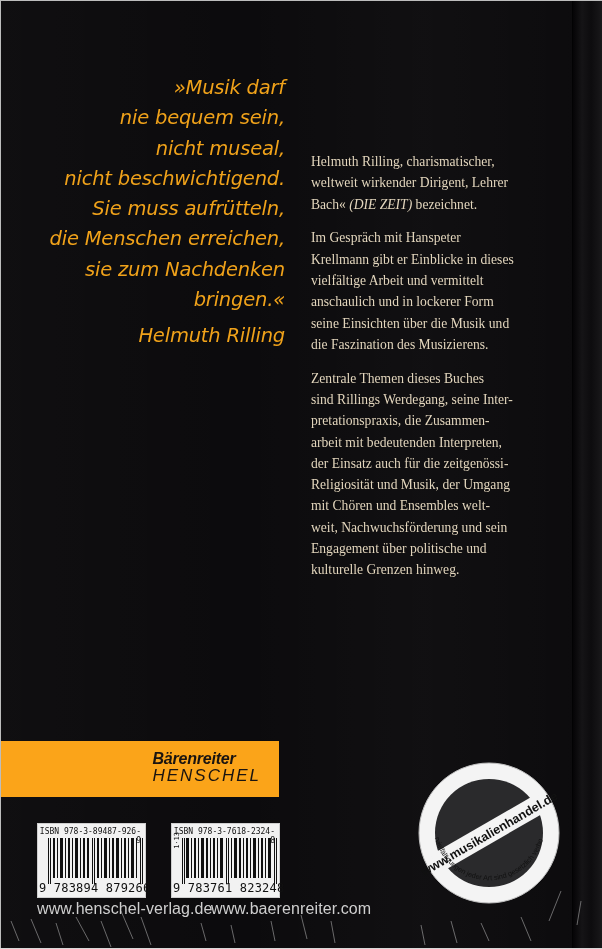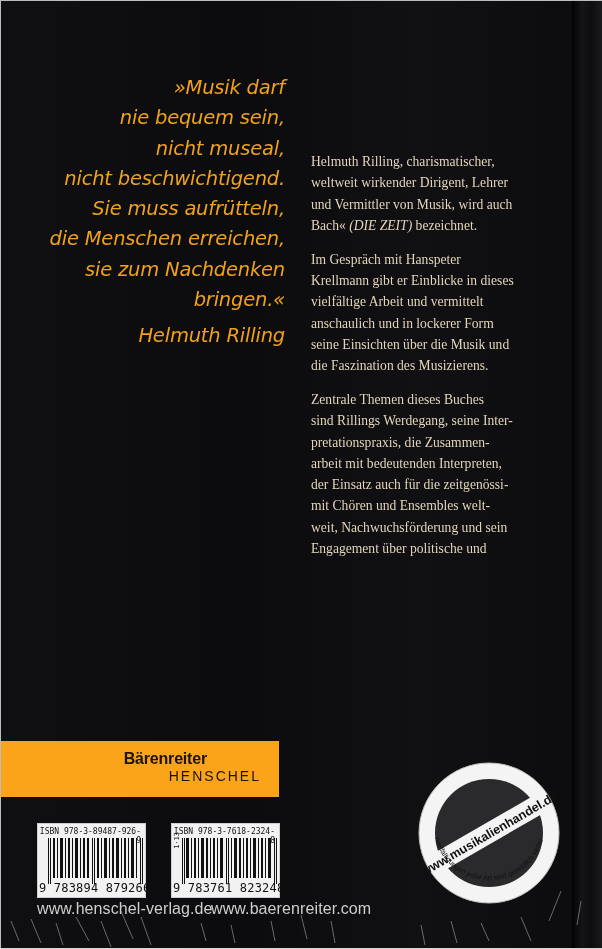--- a/index.html
+++ b/index.html
@@ -38,23 +38,24 @@
   .blurb p { margin:0 0 12.5px 0; white-space:nowrap; }
   .blurb .line { display:block; }
   .blurb i { font-style:italic; }
   .publisher-band {
     position:absolute; left:0; top:740px; width:278px; height:56px;
     background:#fba419;
   }
   .publisher-band .names {
     position:absolute; right:18px; top:9px; text-align:left; color:#1a1410;
     font-family:"Liberation Sans", sans-serif;
+    font-style:italic;
   }
   .publisher-band .n1 { font-size:16px; line-height:17px; font-weight:bold; letter-spacing:-0.2px;}
-  .publisher-band .n2 { font-size:14px; line-height:18px; letter-spacing:2px;margin-left:45px; }
+  .publisher-band .n2 { font-size:17px; line-height:18px; letter-spacing:2px; }
   .barcode-box {
     position:absolute; top:822px; width:107px; height:73px;
     background:#f2f2f2; border:1px solid #cfcfcf;
   }
   .barcode-box .isbn {
     position:absolute; top:3px; left:0; right:4px; text-align:right;
     font-family:"DejaVu Sans Mono", monospace; font-size:8px; color:#111;
   }
   .barcode-box .bars {
     position:absolute; left:10px; right:6px; top:14px; height:46px;
@@ -93,40 +94,41 @@
     <div>die Menschen erreichen,</div>
     <div>sie zum Nachdenken</div>
     <div>bringen.«</div>
     <div class="author">Helmuth Rilling</div>
   </div>
 
   <div class="blurb">
     <p>
       <span class="line">Helmuth Rilling, charismatischer,</span>
       <span class="line">weltweit wirkender Dirigent, Lehrer</span>
-      <span class="line">und Vermittler von Musik, wird auch</span>
       <span class="line"><span>Bach« </span><i>(DIE ZEIT)</i><span> bezeichnet.</span></span>
     </p>
     <p>
       <span class="line">Im Gespräch mit Hanspeter</span>
       <span class="line">Krellmann gibt er Einblicke in dieses</span>
       <span class="line">vielfältige Arbeit und vermittelt</span>
       <span class="line">anschaulich und in lockerer Form</span>
       <span class="line">seine Einsichten über die Musik und</span>
       <span class="line">die Faszination des Musizierens.</span>
     </p>
     <p>
       <span class="line">Zentrale Themen dieses Buches</span>
       <span class="line">sind Rillings Werdegang, seine Inter-</span>
       <span class="line">pretationspraxis, die Zusammen-</span>
       <span class="line">arbeit mit bedeutenden Interpreten,</span>
       <span class="line">der Einsatz auch für die zeitgenössi-</span>
+      <span class="line">Religiosität und Musik, der Umgang</span>
       <span class="line">mit Chören und Ensembles welt-</span>
       <span class="line">weit, Nachwuchsförderung und sein</span>
       <span class="line">Engagement über politische und</span>
+      <span class="line">kulturelle Grenzen hinweg.</span>
     </p>
   </div>
 
   <div class="publisher-band">
     <div class="names">
       <div class="n1">Bärenreiter</div>
       <div class="n2">HENSCHEL</div>
     </div>
   </div>
 

